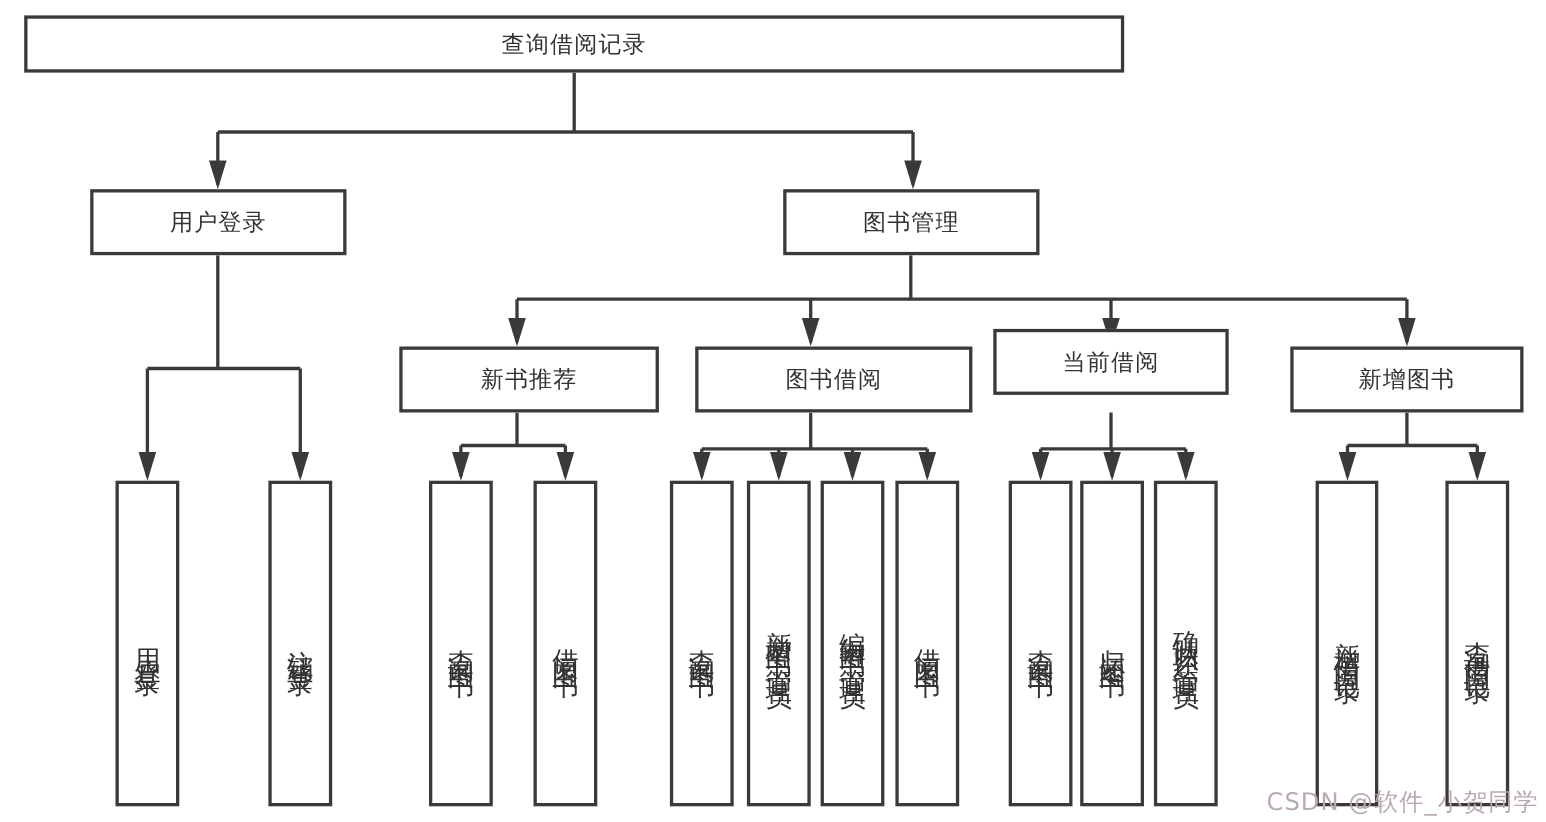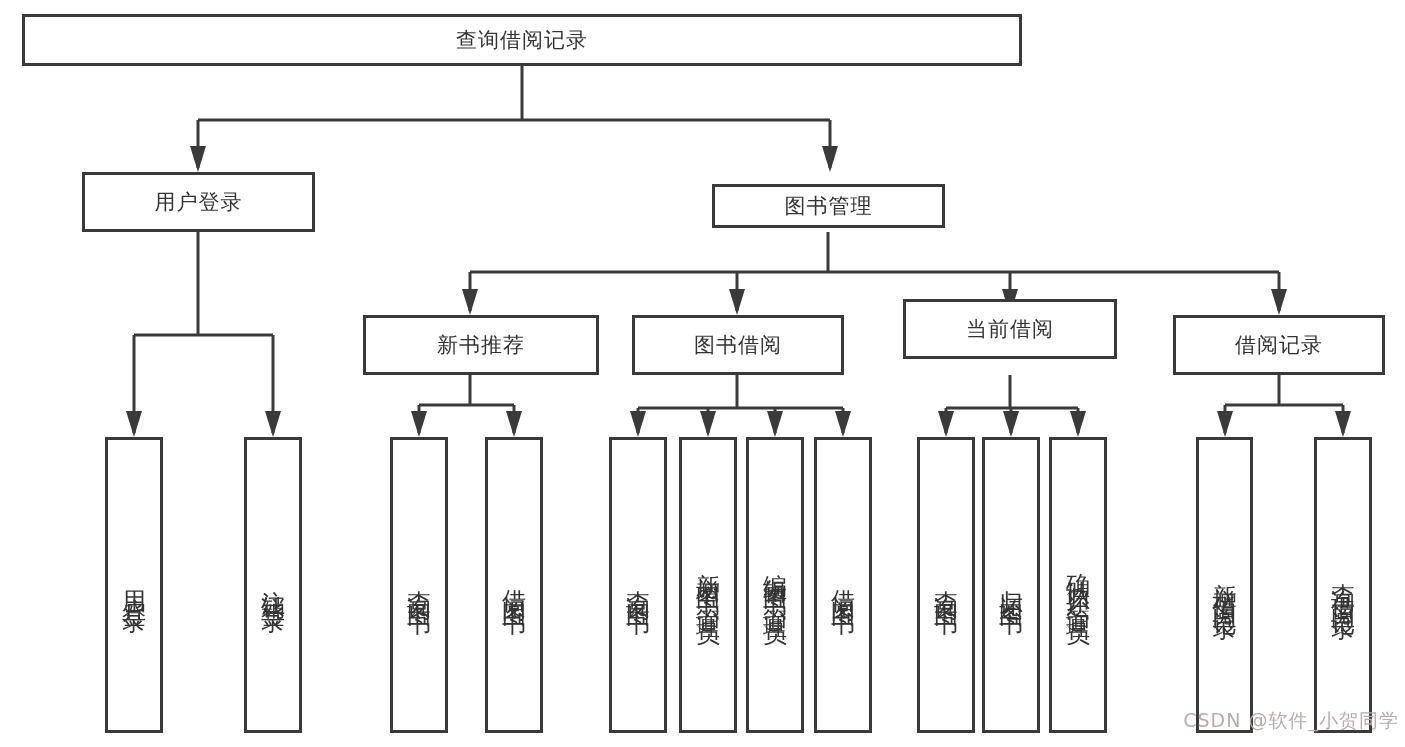--- a/index.html
+++ b/index.html
@@ -26,22 +26,22 @@
   .vtext{
     writing-mode:vertical-rl;
     text-orientation:mixed;
     font-size:24px;
     letter-spacing:7px;
     line-height:1;
     white-space:nowrap;
   }
   .watermark{
     position:absolute;
-    right:6px;bottom:13px;
-    font-size:19px;
+    right:6px;bottom:3px;
+    font-size:22px;
     color:#b9abab;
     letter-spacing:1px;
     pointer-events:none;
   }
 </style>
 </head>
 <body>
 
 <div id="stage">
 
@@ -117,26 +117,26 @@
       <line x1="1225" y1="405" x2="1225" y2="433"></line>
       <polygon points="1217,411 1233,411 1225,437"></polygon>
       <line x1="1343" y1="405" x2="1343" y2="433"></line>
       <polygon points="1335,411 1351,411 1343,437"></polygon>
     </g>
   </svg>
 
   <div class="node h" style="left:22px;top:14px;width:1000px;height:52px">查询借阅记录</div>
 
   <div class="node h" style="left:82px;top:172px;width:233px;height:60px">用户登录</div>
-  <div class="node h" style="left:712px;top:184px;width:233px;height:44px">图书管理</div>
+  <div class="node h" style="left:712px;top:172px;width:233px;height:60px">图书管理</div>
 
   <div class="node h" style="left:363px;top:315px;width:236px;height:60px">新书推荐</div>
-  <div class="node h" style="left:632px;top:315px;width:212px;height:60px">图书借阅</div>
+  <div class="node h" style="left:632px;top:315px;width:252px;height:60px">图书借阅</div>
   <div class="node h" style="left:903px;top:299px;width:214px;height:60px">当前借阅</div>
-  <div class="node h" style="left:1173px;top:315px;width:212px;height:60px">借阅记录</div>
+  <div class="node h" style="left:1173px;top:315px;width:212px;height:60px">新增图书</div>
 
   <div class="node v" style="left:105px">
     <span class="vtext">用户登录</span>
   </div>
   <div class="node v" style="left:244px">
     <span class="vtext">注销登录</span>
   </div>
 
   <div class="node v" style="left:390px">
     <span class="vtext">查询图书</span>

